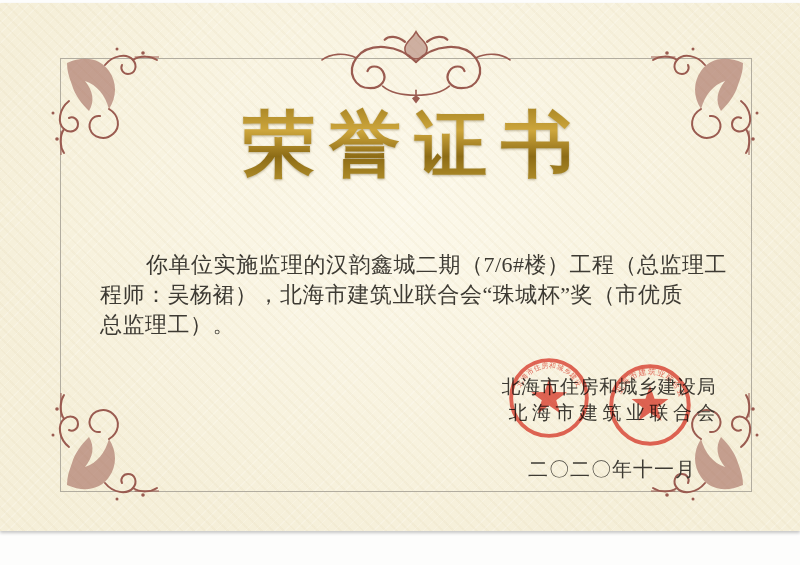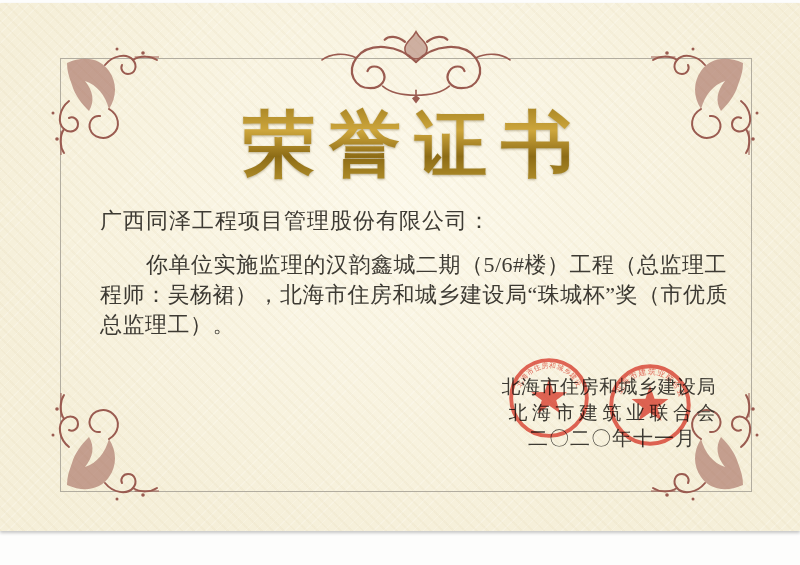--- a/index.html
+++ b/index.html
@@ -40,21 +40,21 @@
   .bl0{left:100px;top:247px;text-indent:46px;}
   .bl1{left:100px;top:277px;}
   .bl2{left:100px;top:307px;}
   .closing{left:147px;top:335px;}
   .sig{
     position:absolute;top:370px;right:84px;display:flex;flex-direction:column;
     align-items:flex-end;color:#3d3a33;
   }
   .sig-l1{font-size:19px;letter-spacing:0.5px;line-height:27px;white-space:nowrap;}
   .sig-l2{font-size:19px;letter-spacing:4.5px;line-height:26px;margin-right:-4px;white-space:nowrap;}
-  .sig-l3{font-size:20px;letter-spacing:1px;line-height:25px;margin-right:20px;white-space:nowrap;}
+  .sig-l3{font-size:20px;letter-spacing:1px;line-height:25px;margin-right:20px;white-space:nowrap;margin-top:31px;}
   .seal{position:absolute;mix-blend-mode:multiply;opacity:0.82;}
   .seal.left{left:506px;top:352px;width:86px;height:86px;}
   .seal.right{left:606px;top:358px;width:88px;height:88px;}
   .seal svg{width:100%;height:100%;}
 </style>
 </head>
 <body>
 
 <div class="scan">
   <div class="paper">
@@ -105,23 +105,22 @@
         <path d="M36,30 C24,24 10,26 2,32" stroke-width="1.6"></path>
         <path d="M154,30 C166,24 180,26 188,32" stroke-width="1.6"></path>
         <path d="M62,58 C76,70 114,70 128,58" stroke-width="1.6"></path>
         <path d="M95,62 L95,69" stroke-width="1.6"></path>
         <path d="M95,75 l-4,-5 4,-3 4,3 z" fill="#9a5b50" stroke="none"></path>
       </g>
     </svg>
 
     <div class="title">荣誉证书</div>
 
-    <div class="bodytext recipient">广西同泽工程项目管理股份有限公司：</div>
-    <div class="bodytext bl0">你单位实施监理的汉韵鑫城二期（5/6#楼）工程（总监理工</div>
-    <div class="bodytext bl1">程师：吴杨裙），北海市住房和城乡建设局“珠城杯”奖（市优质</div>
+    <div class="bodytext bl0">你单位实施监理的汉韵鑫城二期（7/6#楼）工程（总监理工</div>
+    <div class="bodytext bl1">程师：吴杨裙），北海市建筑业联合会“珠城杯”奖（市优质</div>
     <div class="bodytext bl2">总监理工）。</div>
 
     <div class="sig">
       <div class="sig-l1">北海市住房和城乡建设局</div>
       <div class="sig-l2">北海市建筑业联合会</div>
       <div class="sig-l3">二〇二〇年十一月</div>
     </div>
 
     <div class="seal left">
       <svg viewBox="0 0 100 100">

